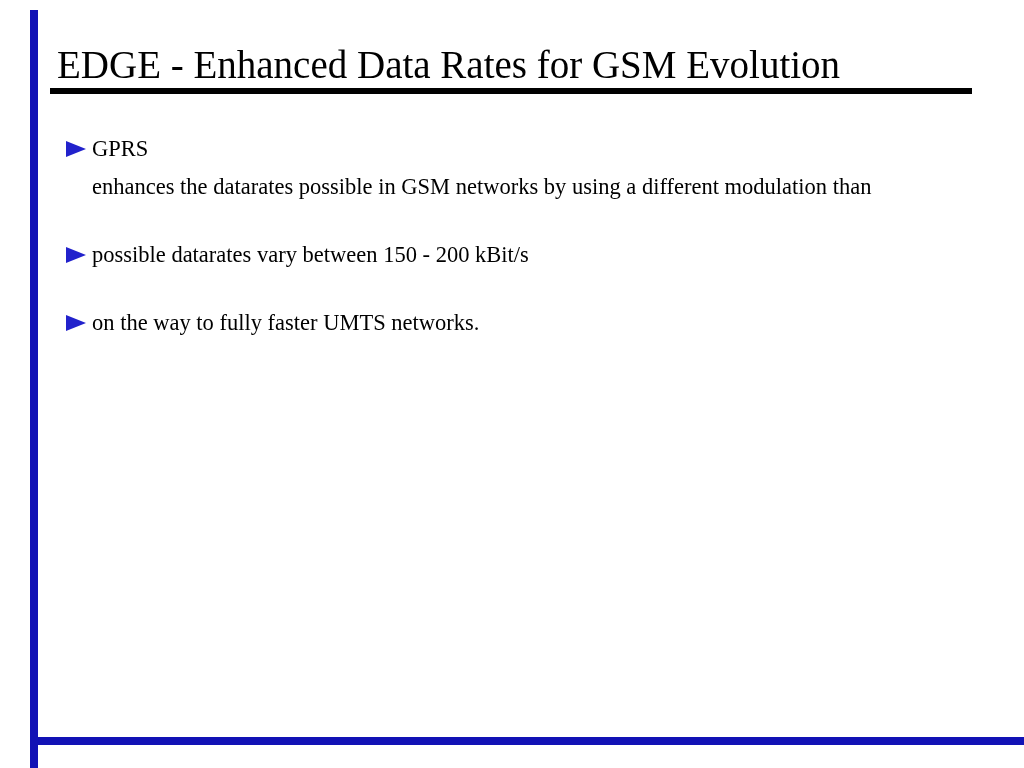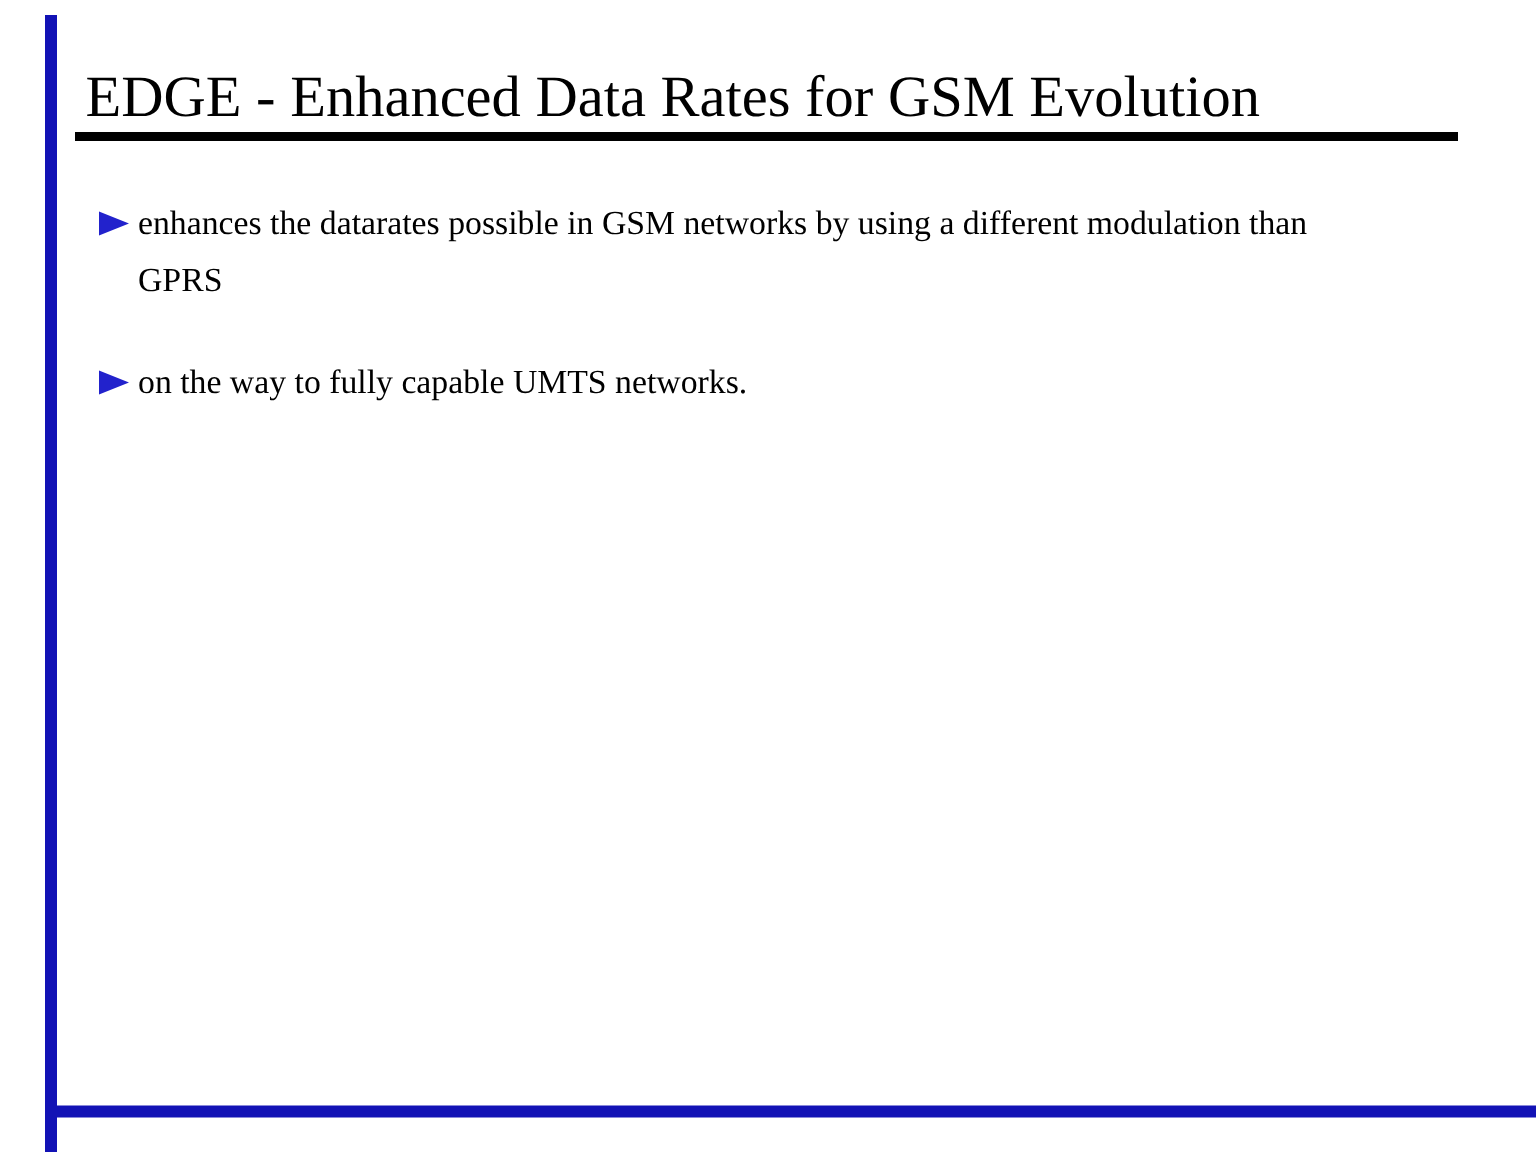--- a/index.html
+++ b/index.html
@@ -89,22 +89,26 @@
   <div class="left-bar"></div>
   <div class="bottom-bar"></div>
 
   <h1 class="title">EDGE - Enhanced Data Rates for GSM Evolution</h1>
 
   <div class="title-underline"></div>
 
   <div class="bullets" id="bullet-list">
       <div class="bullet-item">
         <span class="bullet-marker"></span>
+        <div class="bullet-line">GPRS</div>
         <div class="bullet-line">enhances the datarates possible in GSM networks by using a different modulation than</div>
-        <div class="bullet-line">GPRS</div>
       </div>
       <div class="bullet-item">
         <span class="bullet-marker"></span>
-        <div class="bullet-line">on the way to fully capable UMTS networks.</div>
+        <div class="bullet-line">possible datarates vary between 150 - 200 kBit/s</div>
+      </div>
+      <div class="bullet-item">
+        <span class="bullet-marker"></span>
+        <div class="bullet-line">on the way to fully faster UMTS networks.</div>
       </div>
     </div>
 
 </div>
 
 </body></html>

